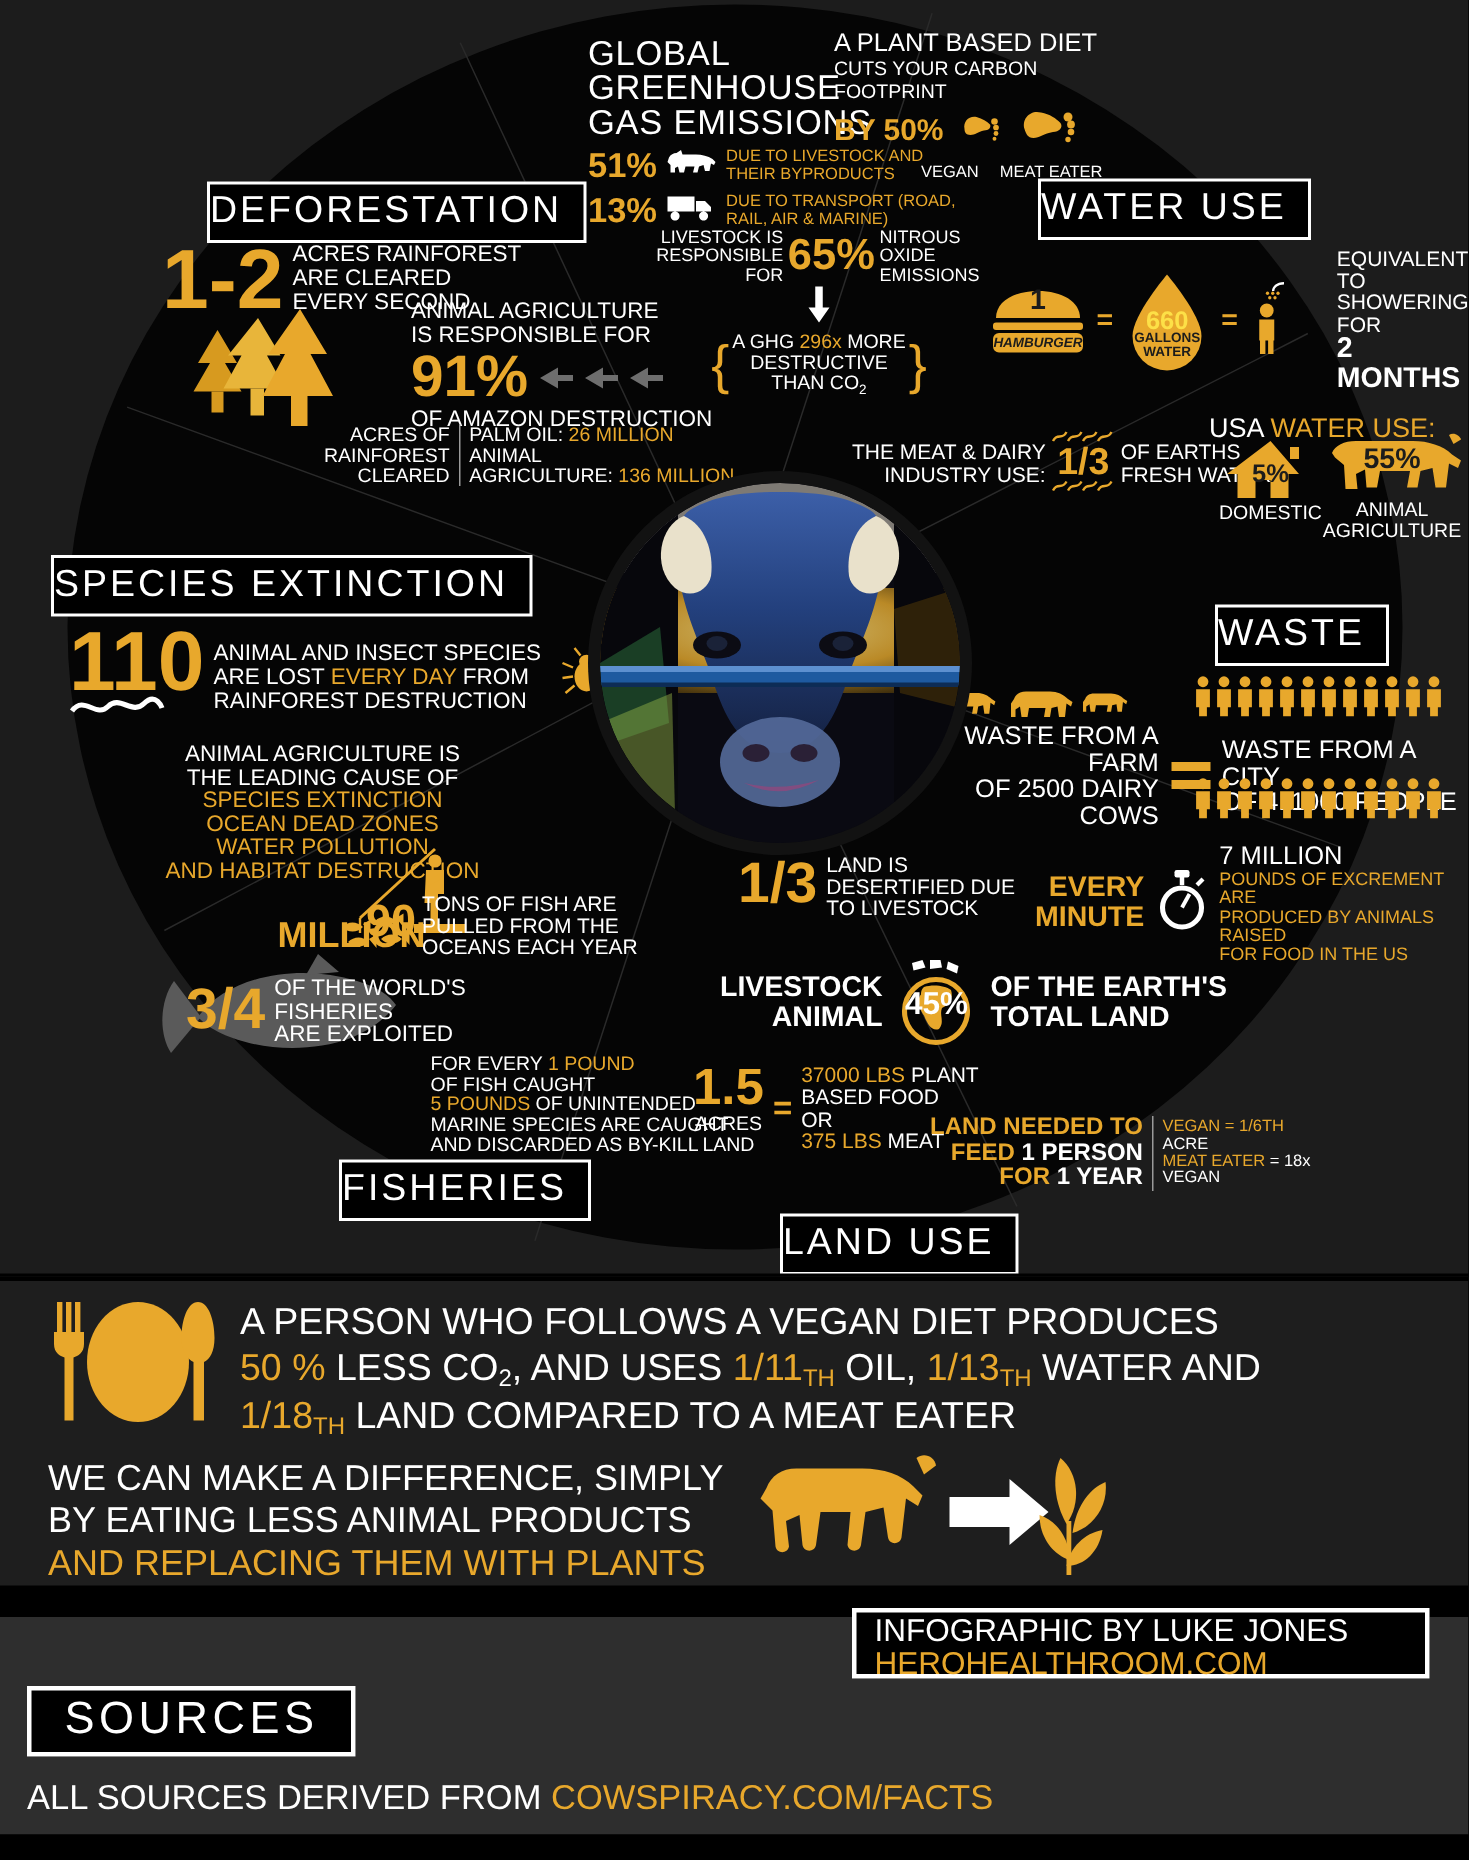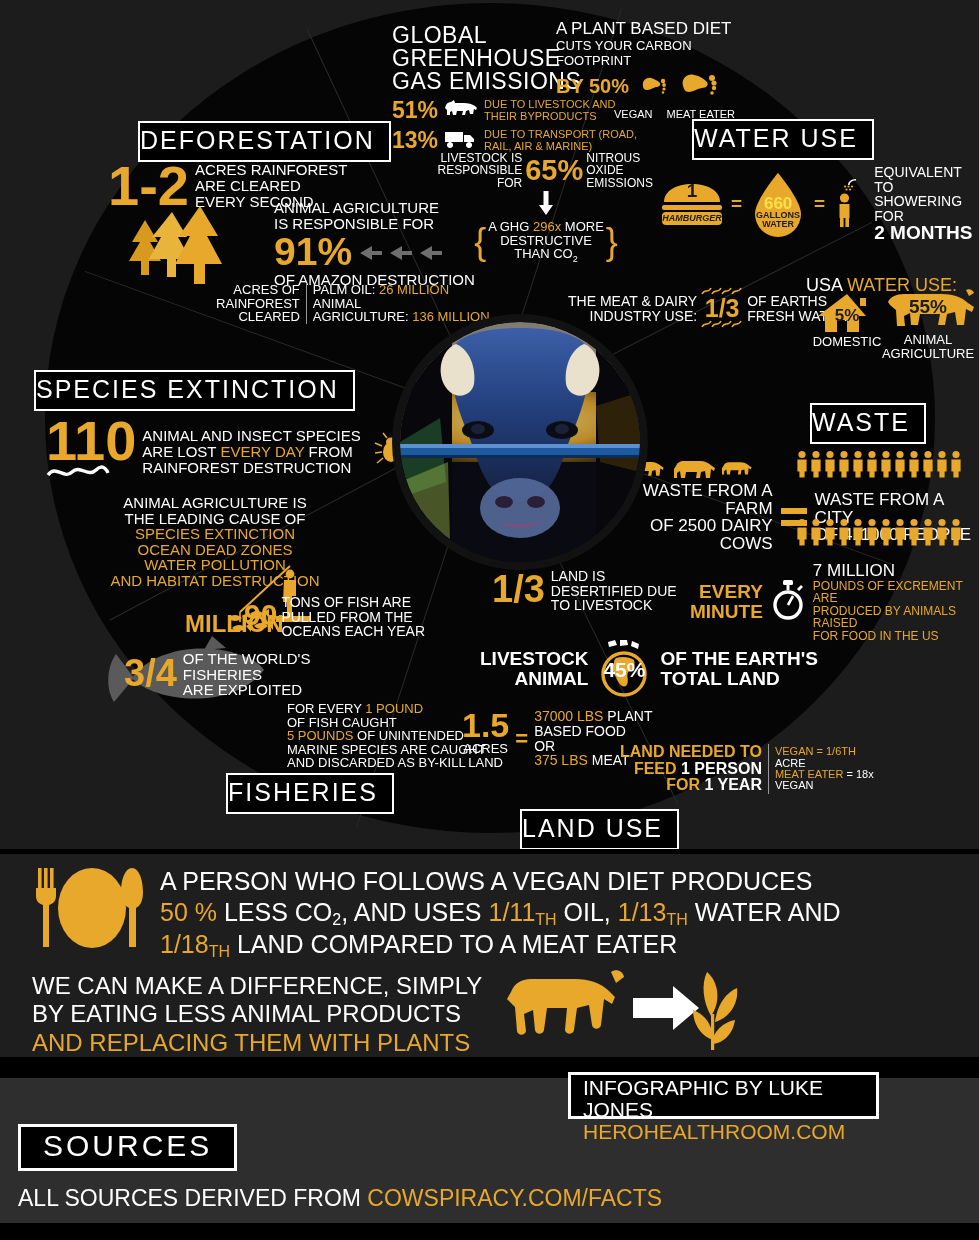--- a/index.html
+++ b/index.html
@@ -63,21 +63,21 @@
     font-size:25px; line-height:1.25; }
   .sub{ font-size:16px; vertical-align:baseline; position:relative; top:4px;}
   #msg2{ position:absolute; left:32px; top:118px; font-size:24px; line-height:1.18; }
 
   
   #src-panel{
     position:absolute; left:0; top:1078px; width:979px; height:145px;
     background:#2e2e2e;
   }
   #credit-box{
-    position:absolute; left:568px; top:1072px; width:311px; height:47px;
+    position:absolute; left:568px; top:1072px; width:385px; height:47px;
     border:3px solid #fff; background:#000; padding:2px 0 0 12px;
   }
   #credit-box div{ font-size:21px; line-height:1.05; }
   #sources-box{
     position:absolute; left:18px; top:1124px;
     border:3px solid #fff; background:#000; padding:2px 22px 5px 22px;
     font-size:30px; letter-spacing:3px; font-weight:300;
   }
   #sources-line{ position:absolute; left:18px; top:1185px; font-size:23px; }
   #bottom-strip{ position:absolute; left:0; top:1223px; width:979px; height:17px; background:#000; }
@@ -270,21 +270,21 @@
         <path fill="#fff" d="M24 2c-5 0-8 3-8 6h1.6c0-2.4 2.4-4.4 6.4-4.4z"></path>
         <circle cx="16.5" cy="9.5" r="1.1" fill="#E8A82C"></circle>
           <circle cx="20" cy="9.5" r="1.1" fill="#E8A82C"></circle>
           <circle cx="13" cy="9.5" r="1.1" fill="#E8A82C"></circle>
         <circle cx="18" cy="12.5" r="1.1" fill="#E8A82C"></circle>
           <circle cx="14.5" cy="12.5" r="1.1" fill="#E8A82C"></circle>
         <circle cx="12.5" cy="21" r="4.6" fill="#E8A82C"></circle>
         <path fill="#E8A82C" d="M7.5 27h10v14h-10zM8 41h3.6v9H8zM13.4 41H17v9h-3.6z"></path>
       </svg>
     </div>
-    <div class="lh1" style="margin-left:8px;">
+    <div class="lh1" style="margin-left:25px;">
       <div class="t14">EQUIVALENT TO</div>
       <div class="t14">SHOWERING FOR</div>
       <div style="font-size:19px; font-weight:bold;">2 MONTHS</div>
     </div>
   </div>
 
   <div class="blk" style="left:806px; top:275px; font-size:18px;">
     <span>USA </span><span class="gold">WATER USE:</span>
   </div>
   <div class="blk row" style="left:568px; top:288px;">

